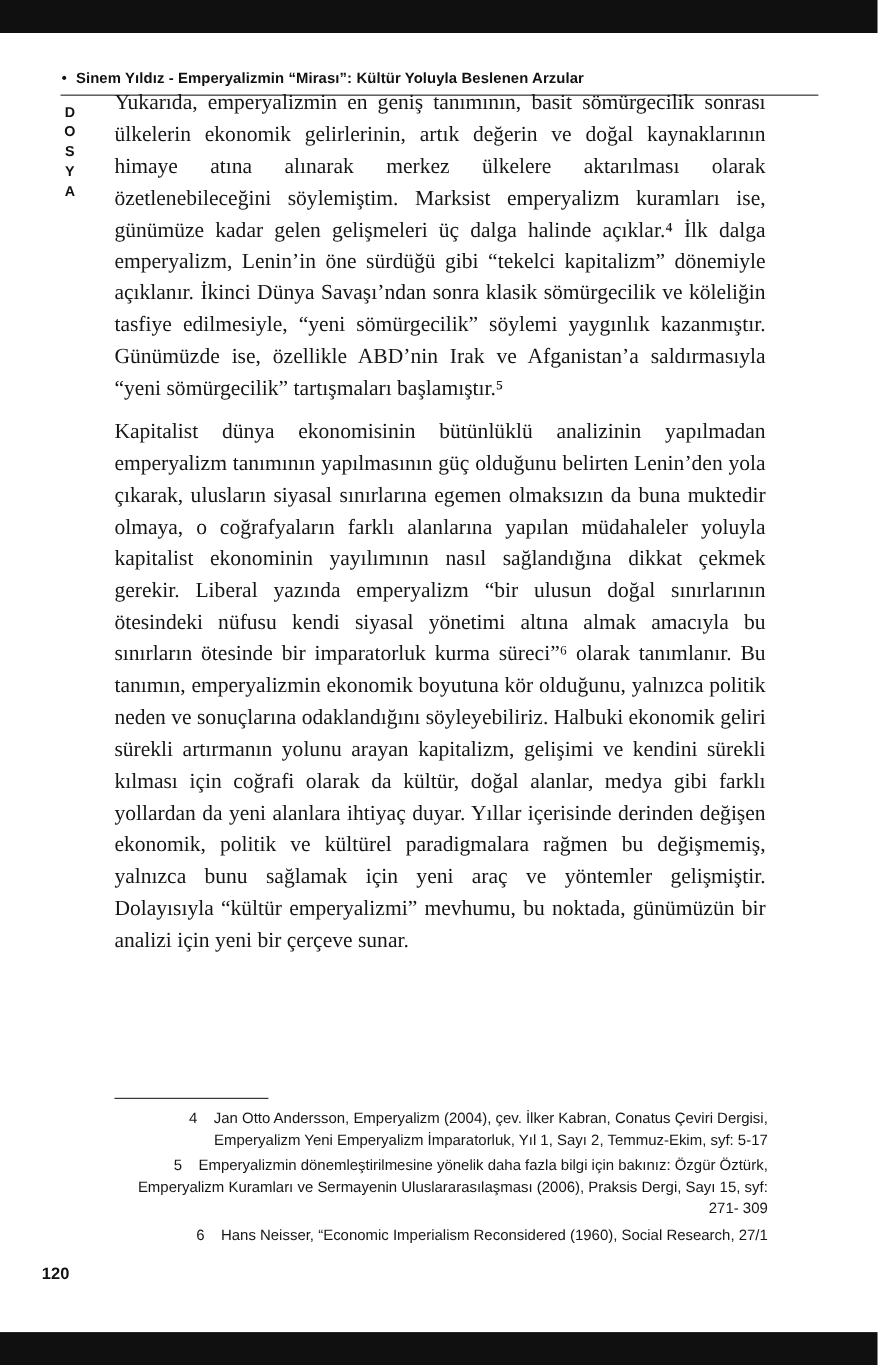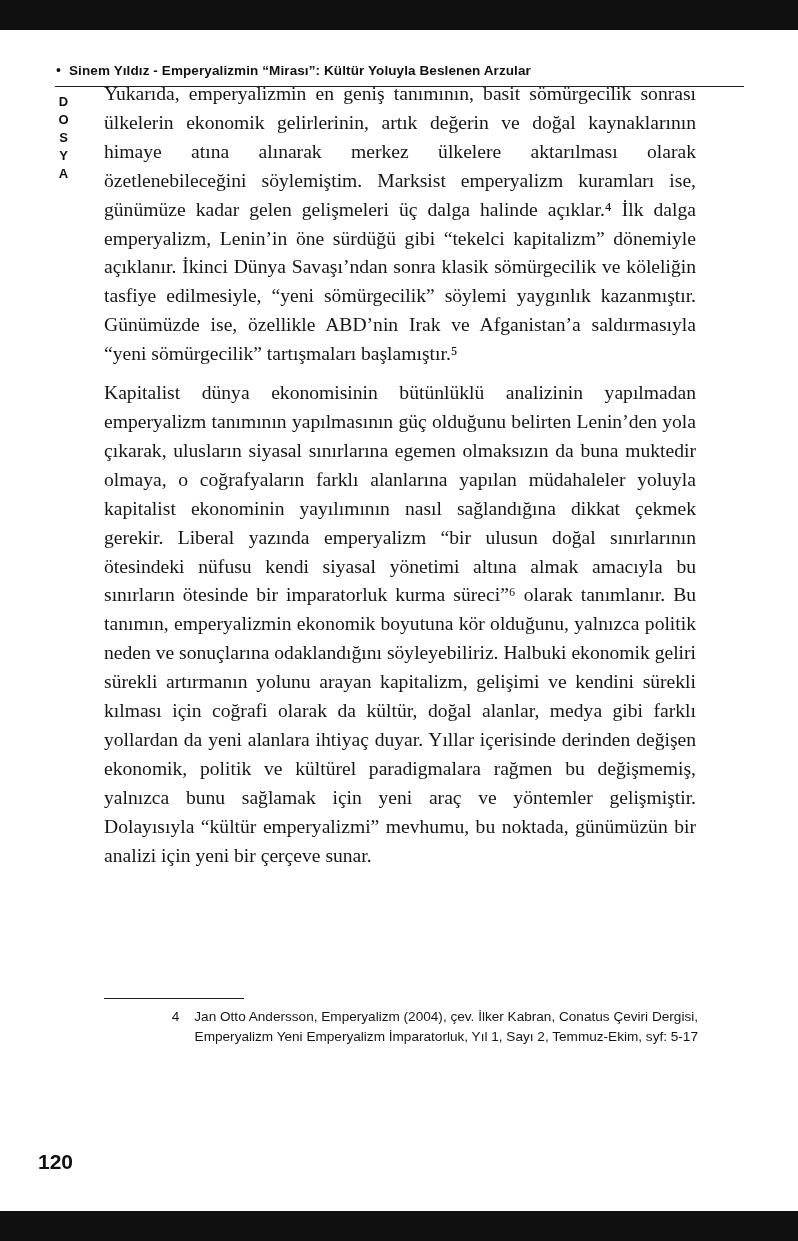--- a/index.html
+++ b/index.html
@@ -83,21 +83,21 @@
   }
   .footnote { margin-bottom: 4px; text-align: right; }
   .footnote .fn-num { margin-right: 15px; }
 
   .page-number {
     position: absolute;
     left: 38px;
     top: 1150px;
     font-family: "Liberation Sans", sans-serif;
     font-weight: bold;
-    font-size: 21px;
+    font-size: 15px;
     color: #111;
   }
 </style>
 </head>
 <body>
 
 <div class="page">
 
   <div class="bar top"></div>
 
@@ -113,19 +113,25 @@
   <div class="body-text">
     <p>Yukarıda, emperyalizmin en geniş tanımının, basit sömürgecilik sonrası ülkelerin ekonomik gelirlerinin, artık değerin ve doğal kaynaklarının himaye atına alınarak merkez ülkelere aktarılması olarak özetlenebileceğini söylemiştim. Marksist emperyalizm kuramları ise, günümüze kadar gelen gelişmeleri üç dalga halinde açıklar.⁴ İlk dalga emperyalizm, Lenin’in öne sürdüğü gibi “tekelci kapitalizm” dönemiyle açıklanır. İkinci Dünya Savaşı’ndan sonra klasik sömürgecilik ve köleliğin tasfiye edilmesiyle, “yeni sömürgecilik” söylemi yaygınlık kazanmıştır. Günümüzde ise, özellikle ABD’nin Irak ve Afganistan’a saldırmasıyla “yeni sömürgecilik” tartışmaları başlamıştır.⁵</p>
     <p>Kapitalist dünya ekonomisinin bütünlüklü analizinin yapılmadan emperyalizm tanımının yapılmasının güç olduğunu belirten Lenin’den yola çıkarak, ulusların siyasal sınırlarına egemen olmaksızın da buna muktedir olmaya, o coğrafyaların farklı alanlarına yapılan müdahaleler yoluyla kapitalist ekonominin yayılımının nasıl sağlandığına dikkat çekmek gerekir. Liberal yazında emperyalizm “bir ulusun doğal sınırlarının ötesindeki nüfusu kendi siyasal yönetimi altına almak amacıyla bu sınırların ötesinde bir imparatorluk kurma süreci”⁶ olarak tanımlanır. Bu tanımın, emperyalizmin ekonomik boyutuna kör olduğunu, yalnızca politik neden ve sonuçlarına odaklandığını söyleyebiliriz. Halbuki ekonomik geliri sürekli artırmanın yolunu arayan kapitalizm, gelişimi ve kendini sürekli kılması için coğrafi olarak da kültür, doğal alanlar, medya gibi farklı yollardan da yeni alanlara ihtiyaç duyar. Yıllar içerisinde derinden değişen ekonomik, politik ve kültürel paradigmalara rağmen bu değişmemiş, yalnızca bunu sağlamak için yeni araç ve yöntemler gelişmiştir. Dolayısıyla “kültür emperyalizmi” mevhumu, bu noktada, günümüzün bir analizi için yeni bir çerçeve sunar.</p>
   </div>
 
   <div class="footnotes">
     <div class="footnote-rule"></div>
     <div class="footnote">
       <span class="fn-num">4</span><span>Jan Otto Andersson, Emperyalizm (2004), çev. İlker Kabran, Conatus Çeviri Dergisi, Emperyalizm Yeni Emperyalizm İmparatorluk, Yıl 1, Sayı 2, Temmuz-Ekim, syf: 5-17</span>
     </div>
+    <div class="footnote">
+      <span class="fn-num">5</span><span>Emperyalizmin dönemleştirilmesine yönelik daha fazla bilgi için bakınız: Özgür Öztürk, Emperyalizm Kuramları ve Sermayenin Uluslararasılaşması (2006), Praksis Dergi, Sayı 15, syf: 271- 309</span>
+    </div>
+    <div class="footnote">
+      <span class="fn-num">6</span><span>Hans Neisser, “Economic Imperialism Reconsidered (1960), Social Research, 27/1</span>
+    </div>
   </div>
 
   <div class="page-number">120</div>
 
   <div class="bar bottom"></div>
 
 </div>
 
 </body></html>

